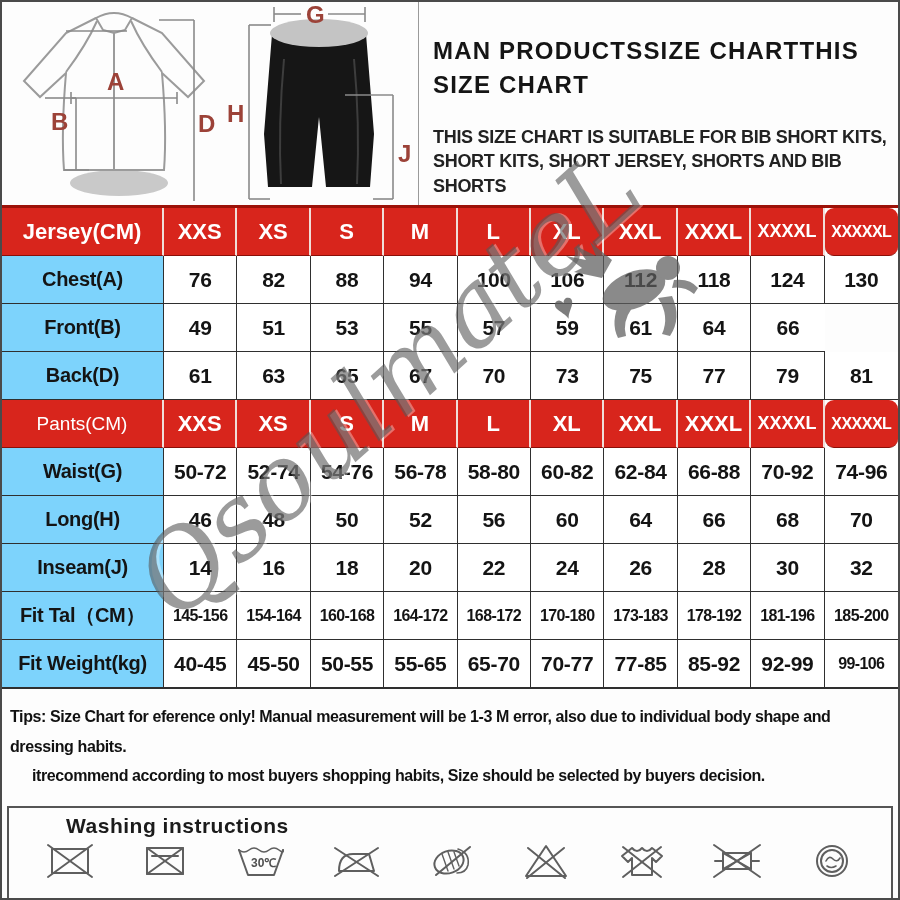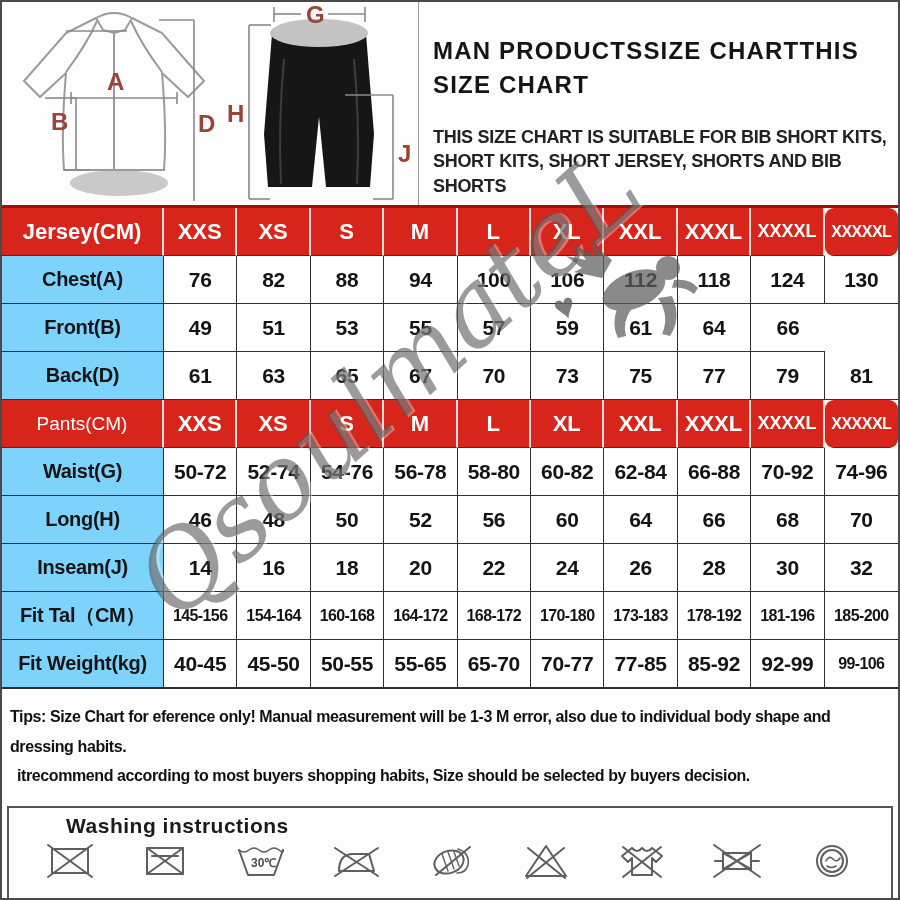--- a/index.html
+++ b/index.html
@@ -29,21 +29,21 @@
   .red-row .label-cell { background:#d8251c; }
   .red-row .label-cell.thin { font-weight:normal; font-size:19px; }
 
   
   .watermark-text { position:absolute; left:150px; top:520px; height:150px; line-height:150px; font-family:"DejaVu Serif", serif; font-style:italic; font-size:104px; white-space:nowrap; color:rgba(88,88,88,0.60); transform:rotate(-42deg); transform-origin:0 50%; pointer-events:none; z-index:6; text-shadow:2px 2px 0 rgba(255,255,255,0.35); }
   .watermark-cupid { position:absolute; left:548px; top:236px; z-index:6; opacity:.72; pointer-events:none; }
   .watermark-heart { position:absolute; left:552px; top:284px; z-index:6; font-size:36px; color:rgba(92,92,92,0.8); transform:rotate(-18deg); pointer-events:none; }
 
   
   .tips { padding:13px 4px 0 8px; font-size:16px; font-weight:bold; color:#111; letter-spacing:-0.4px; line-height:1.85; }
-  .tips .line2 { padding-left:7px; }
+  .tips .line2 { padding-left:7px;margin-left:15px; }
 
   
   .washing-box { margin:15px 5px 0 5px; height:103px; border:2px solid #555; background:#fdfdfd; padding:6px 8px 0 10px; }
   .washing-title { margin-left:47px; font-size:21px; font-weight:bold; color:#1b1b1b; letter-spacing:0.5px; }
   .washing-items { display:flex; justify-content:space-between; margin-top:3px; padding:0 4px; }
   .wash-item { width:94px; display:flex; flex-direction:column; align-items:center; }
   .wash-item svg { flex:none; }
   .wicon { stroke:#5f5f5f; stroke-width:2; fill:none; stroke-linecap:round; stroke-linejoin:round; }
   .wicon text { stroke:none; fill:#4f4f4f; font-family:"Liberation Sans", sans-serif; font-weight:bold; }
 </style>

